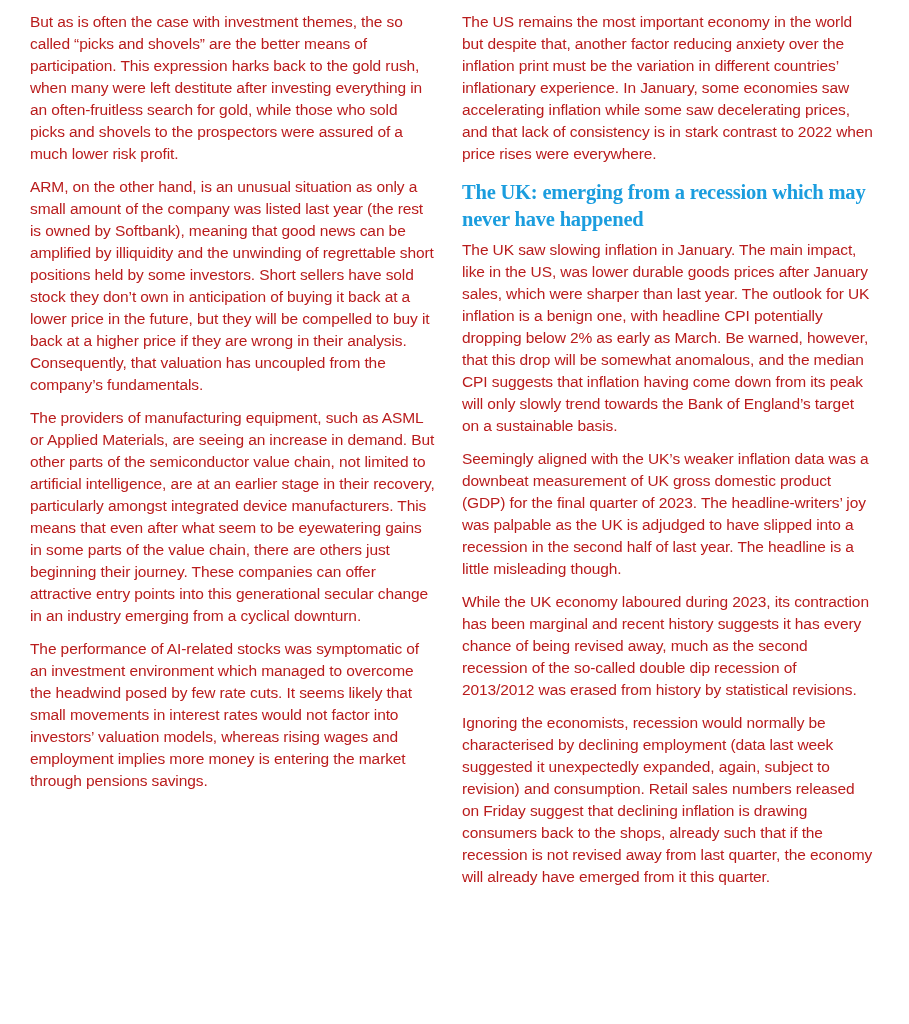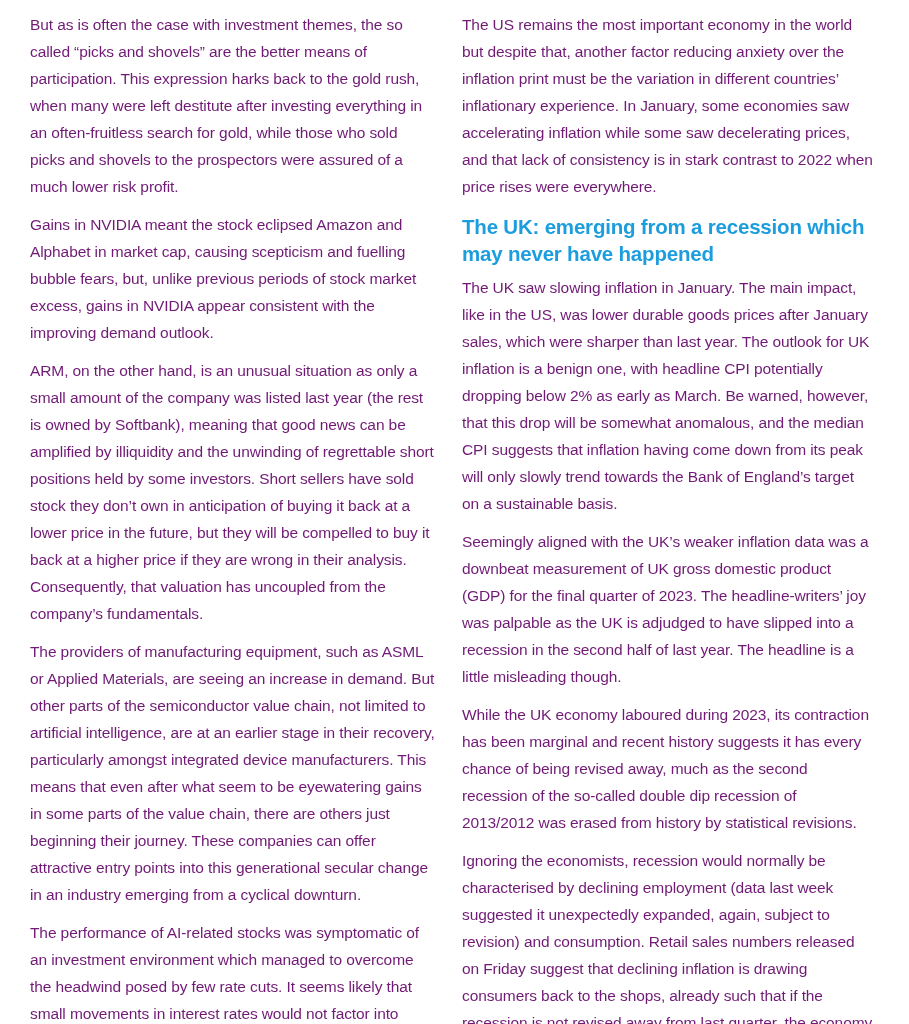--- a/index.html
+++ b/index.html
@@ -24,44 +24,44 @@
     display: flex;
     gap: 26px;
   }
   .column {
     min-width: 0;
   }
   .column-left  { width: 406px; }
   .column-right { width: 411px; }
   .body-para {
     font-size: 15.5px;
-    line-height: 27px;
-    color: #701a75;
+    line-height: 22px;
+    color: #b91c1c;
     margin: 0 0 11px 0;
     text-align: left;
     letter-spacing: -0.1px;
   }
   .section-heading {
     font-size: 20.5px;
     line-height: 26.5px;
     font-weight: bold;
     color: #1B9DDE;
     margin: 14px 0 7px 0;
     letter-spacing: -0.2px;
+    font-family: Liberation Serif, serif;
   }
 </style>
 </head>
 <body>
 
 <div class="page">
   <div class="columns">
 
     <div class="column column-left">
       <p class="body-para">But as is often the case with investment themes, the so called “picks and shovels” are the better means of participation. This expression harks back to the gold rush, when many were left destitute after investing everything in an often-fruitless search for gold, while those who sold picks and shovels to the prospectors were assured of a much lower risk profit.</p>
-      <p class="body-para">Gains in NVIDIA meant the stock eclipsed Amazon and Alphabet in market cap, causing scepticism and fuelling bubble fears, but, unlike previous periods of stock market excess, gains in NVIDIA appear consistent with the improving demand outlook.</p>
       <p class="body-para">ARM, on the other hand, is an unusual situation as only a small amount of the company was listed last year (the rest is owned by Softbank), meaning that good news can be amplified by illiquidity and the unwinding of regrettable short positions held by some investors. Short sellers have sold stock they don’t own in anticipation of buying it back at a lower price in the future, but they will be compelled to buy it back at a higher price if they are wrong in their analysis. Consequently, that valuation has uncoupled from the company’s fundamentals.</p>
       <p class="body-para">The providers of manufacturing equipment, such as ASML or Applied Materials, are seeing an increase in demand. But other parts of the semiconductor value chain, not limited to artificial intelligence, are at an earlier stage in their recovery, particularly amongst integrated device manufacturers. This means that even after what seem to be eyewatering gains in some parts of the value chain, there are others just beginning their journey. These companies can offer attractive entry points into this generational secular change in an industry emerging from a cyclical downturn.</p>
       <p class="body-para">The performance of AI-related stocks was symptomatic of an investment environment which managed to overcome the headwind posed by few rate cuts. It seems likely that small movements in interest rates would not factor into investors’ valuation models, whereas rising wages and employment implies more money is entering the market through pensions savings.</p>
     </div>
 
     <div class="column column-right">
       <p class="body-para">The US remains the most important economy in the world but despite that, another factor reducing anxiety over the inflation print must be the variation in different countries’ inflationary experience. In January, some economies saw accelerating inflation while some saw decelerating prices, and that lack of consistency is in stark contrast to 2022 when price rises were everywhere.</p>
       <h2 class="section-heading">The UK: emerging from a recession which may never have happened</h2>
       <p class="body-para">The UK saw slowing inflation in January. The main impact, like in the US, was lower durable goods prices after January sales, which were sharper than last year. The outlook for UK inflation is a benign one, with headline CPI potentially dropping below 2% as early as March. Be warned, however, that this drop will be somewhat anomalous, and the median CPI suggests that inflation having come down from its peak will only slowly trend towards the Bank of England’s target on a sustainable basis.</p>
       <p class="body-para">Seemingly aligned with the UK’s weaker inflation data was a downbeat measurement of UK gross domestic product (GDP) for the final quarter of 2023. The headline-writers’ joy was palpable as the UK is adjudged to have slipped into a recession in the second half of last year. The headline is a little misleading though.</p>

